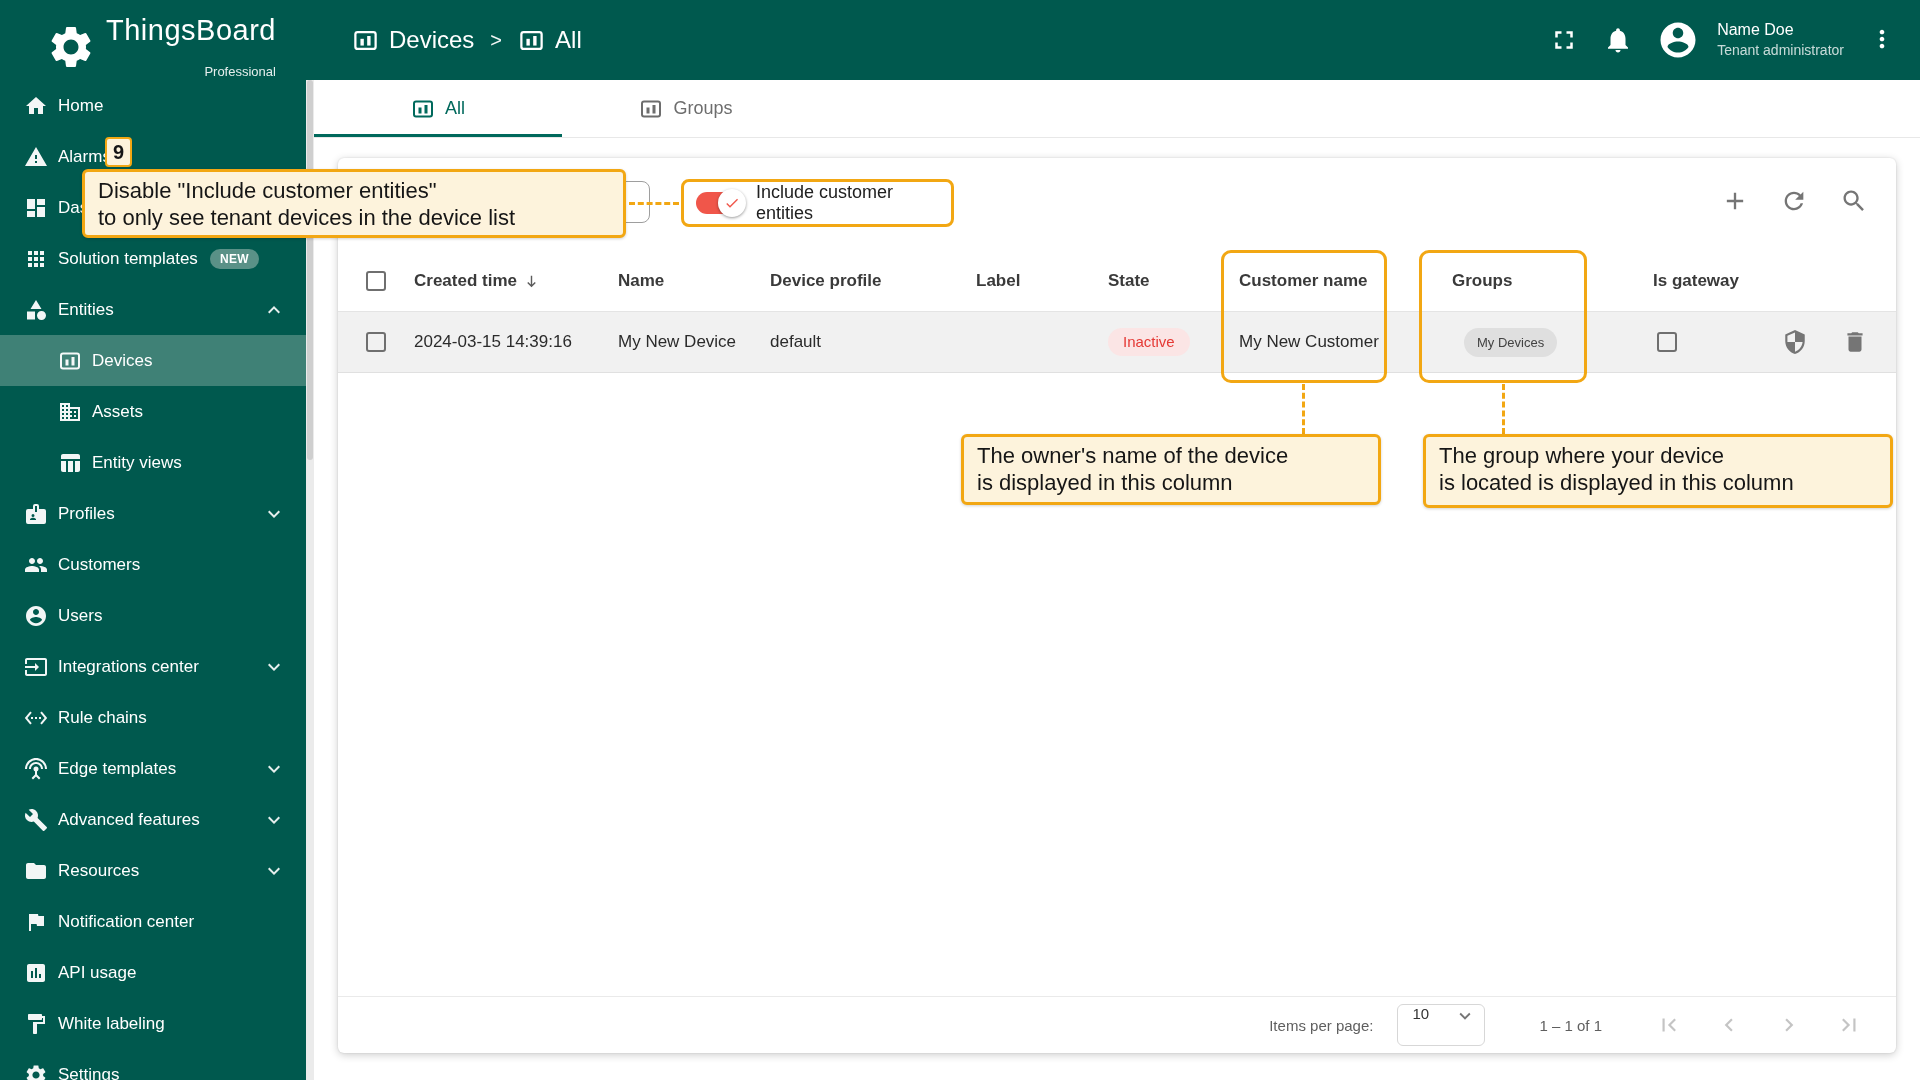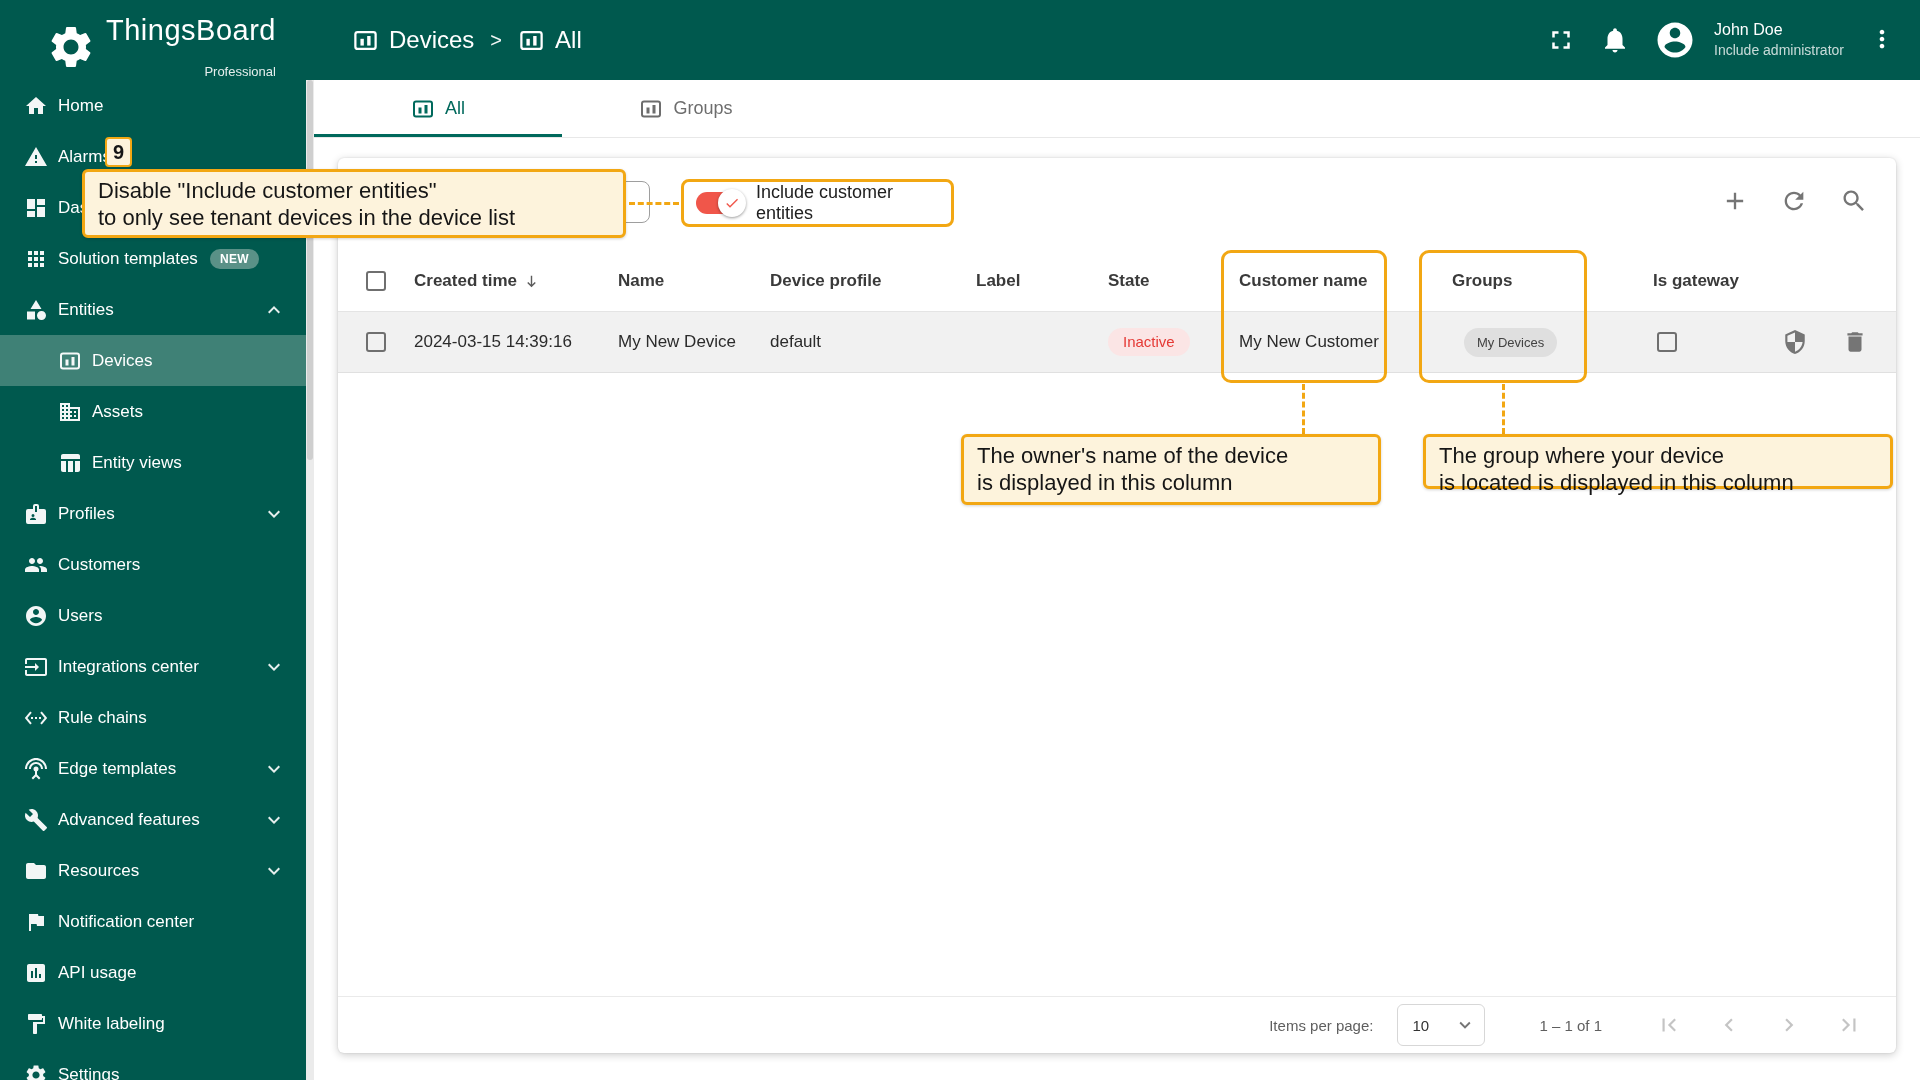--- a/index.html
+++ b/index.html
@@ -59,32 +59,32 @@
   .trow  { position:absolute; left:0; top:154px; width:100%; height:61px; background:#f1f1f1; border-bottom:1px solid #e0e0e0; }
   .cell { position:absolute; top:0; height:100%; display:flex; align-items:center; gap:6px; font-size:17px; color:#2b2b2b; white-space:nowrap; }
   .thead .cell { font-weight:700; color:#3a3a3a; }
   .cb { width:20px; height:20px; border:2px solid #6f6f6f; border-radius:3px; background:transparent; cursor:pointer; }
   .sort-ico { width:17px; height:17px; color:#5c5c5c; }
   .state-pill { background:var(--state-inactive-bg,#fbe5e5); color:var(--state-inactive-text,#e53935); font-size:15px; padding:6px 15px; border-radius:16px; line-height:16px; }
   .group-chip { background:#dfdfdf; color:#424242; font-size:13px; padding:7px 13px; border-radius:16px; line-height:15px; }
   .row-ico { width:26px; height:26px; color:#757575; cursor:pointer; }
 
   .paginator { position:absolute; left:0; bottom:0; width:100%; height:57px; border-top:1px solid #eaeaea; display:flex; align-items:center; justify-content:flex-end; padding-right:34px; gap:24px; font-size:15px; color:#5f5f5f; }
-  .ipp-select { display:flex; align-items:center; justify-content:space-between; width:88px; height:42px; border:1px solid #d7d7d7; border-radius:6px; padding:0 8px 0 14px; color:#333; cursor:pointer; margin-right:30px; }
+  .ipp-select { display:flex; justify-content:space-between; width:88px; height:42px; border:1px solid #d7d7d7; border-radius:6px; padding:0 8px 0 14px; color:#333; cursor:pointer; margin-right:30px; }
   .ipp-select svg { width:22px; height:22px; color:#757575; }
   .pg-range { margin-right:30px; }
   .pg-btn { width:26px; height:26px; color:#c4c4c4; cursor:default; }
   .pg-group { display:flex; align-items:center; gap:34px; }
 
   
   .callout { position:absolute; background:var(--annotation-bg,#fdf3dc); border:3px solid var(--annotation-border,#f2a713); border-radius:6px; padding:5px 13px; font-size:22px; font-weight:500; color:#161616; line-height:27px; box-shadow:0 1px 3px rgba(0,0,0,.18); z-index:40; white-space:nowrap; }
   .step-badge { position:absolute; left:105px; top:137px; width:27px; height:30px; background:var(--annotation-bg,#fdf3dc); border:2.5px solid var(--annotation-border,#f2a713); border-radius:4px; display:flex; align-items:center; justify-content:center; font-size:20px; font-weight:700; color:#161616; z-index:41; }
   .callout-toggle { left:82px; top:169px; width:544px; height:69px; }
   .callout-customer { left:961px; top:434px; width:420px; height:71px; }
-  .callout-groups { left:1423px; top:434px; width:470px; height:55px; }
+  .callout-groups { left:1423px; top:434px; width:470px; height:74px; }
   .colbox { position:absolute; border:3px solid var(--annotation-border,#f2a713); border-radius:10px; z-index:30; pointer-events:none; }
   .colbox-customer { left:1221px; top:250px; width:166px; height:133px; }
   .colbox-groups { left:1419px; top:250px; width:168px; height:133px; }
   .dash-h { position:absolute; border-top:3px dashed var(--annotation-border,#f2a713); height:0; z-index:30; }
   .dash-v { position:absolute; border-left:3px dashed var(--annotation-border,#f2a713); width:0; z-index:30; }
   .dash-toggle { left:629px; top:202px; width:50px; }
   .dash-cust { left:1302px; top:384px; height:50px; }
   .dash-grp { left:1502px; top:384px; height:50px; }
 
   svg { display:block; }
@@ -141,22 +141,22 @@
         <svg viewBox="0 0 24 24" fill="currentColor" width="30" height="30">
             <path d="M12 22c1.1 0 2-.9 2-2h-4c0 1.1.89 2 2 2zm6-6v-5c0-3.07-1.64-5.64-4.5-6.32V4c0-.83-.67-1.5-1.5-1.5s-1.5.67-1.5 1.5v.68C7.63 5.36 6 7.92 6 11v5l-2 2v1h16v-1l-2-2z"></path>
           </svg>
       </span>
       <span class="avatar">
         <svg viewBox="0 0 24 24" fill="currentColor" width="42" height="42">
             <path d="M12 2C6.48 2 2 6.48 2 12s4.48 10 10 10 10-4.48 10-10S17.52 2 12 2zm0 3c1.66 0 3 1.34 3 3s-1.34 3-3 3-3-1.34-3-3 1.34-3 3-3zm0 14.2c-2.5 0-4.71-1.28-6-3.22.03-1.99 4-3.08 6-3.08 1.99 0 5.97 1.09 6 3.08-1.29 1.94-3.5 3.22-6 3.22z"></path>
           </svg>
       </span>
       <span class="user-block">
-        <span class="user-name">John Doe</span>
-        <span class="user-role">Include administrator</span>
+        <span class="user-name">Name Doe</span>
+        <span class="user-role">Tenant administrator</span>
       </span>
       <span class="tb-icon">
         <svg viewBox="0 0 24 24" fill="currentColor" width="28" height="28">
             <path d="M12 8c1.1 0 2-.9 2-2s-.9-2-2-2-2 .9-2 2 .9 2 2 2zm0 2c-1.1 0-2 .9-2 2s.9 2 2 2 2-.9 2-2-.9-2-2-2zm0 6c-1.1 0-2 .9-2 2s.9 2 2 2 2-.9 2-2-.9-2-2-2z"></path>
           </svg>
       </span>
     </div>
   </header>
 
   <nav class="sidebar">

